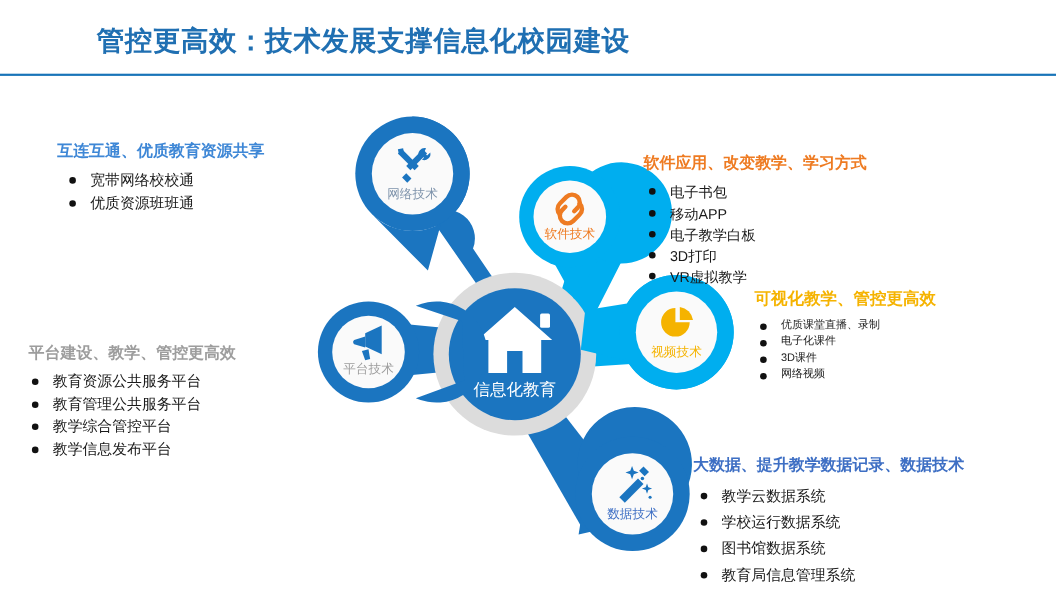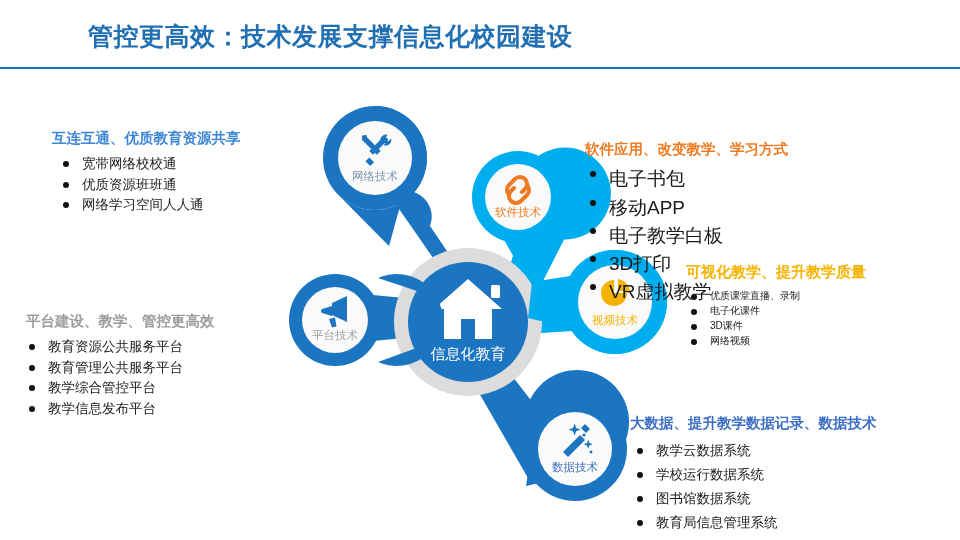--- a/index.html
+++ b/index.html
@@ -73,21 +73,21 @@
   #block-connect    { left: 52px;  top: 130px; }
   #block-connect .block-heading { color: #3E87D6; }
   #block-connect .bullets li { padding-left: 30px; }
   #block-connect .bullets li::before { left: 11px; }
 
   #block-platform   { left: 26px;  top: 313px; }
   #block-platform .block-heading { color: #9D9D9D; text-align: center; }
 
   #block-software   { left: 585px; top: 141px; }
   #block-software .block-heading { color: #EE7B22; }
-  #block-software .bullets li { padding-left: 24px; font-size: 19px; line-height: 1.48; }
+  #block-software .bullets li { padding-left: 24px; font-size: 13px; line-height: 1.48; }
   #block-software .bullets li::before { left: 5px; top: 6px; }
 
   #block-visual     { left: 686px; top: 263px; }
   #block-visual .block-heading { color: #F5B300; font-size: 15px; }
   #block-visual .bullets li { padding-left: 24px; font-size: 10px; line-height: 1.5; }
   #block-visual .bullets li::before { left: 5px; top: 6px; }
 
   #block-bigdata    { left: 630px; top: 415px; }
   #block-bigdata .block-heading { color: #3E6FC4; }
   #block-bigdata .bullets li { padding-left: 26px; font-size: 13.5px; line-height: 1.78; }
@@ -214,21 +214,20 @@
       <text class="node-label" x="65" y="243" text-anchor="middle" fill="#9D9D9D">平台技术</text>
     </g>
   </svg>
 </div>
 
 <div class="block" id="block-connect">
   <div class="block-heading">互连互通、优质教育资源共享</div>
   <ul class="bullets">
     <li>宽带网络校校通</li>
     <li>优质资源班班通</li>
-    <li>网络学习空间人人通</li>
   </ul>
 </div>
 
 <div class="block" id="block-platform">
   <div class="block-heading">平台建设、教学、管控更高效</div>
   <ul class="bullets">
     <li>教育资源公共服务平台</li>
     <li>教育管理公共服务平台</li>
     <li>教学综合管控平台</li>
     <li>教学信息发布平台</li>
@@ -240,21 +239,21 @@
   <ul class="bullets">
     <li>电子书包</li>
     <li>移动APP</li>
     <li>电子教学白板</li>
     <li>3D打印</li>
     <li>VR虚拟教学</li>
   </ul>
 </div>
 
 <div class="block" id="block-visual">
-  <div class="block-heading">可视化教学、提升教学质量</div>
+  <div class="block-heading">可视化教学、管控更高效</div>
   <ul class="bullets">
     <li>优质课堂直播、录制</li>
     <li>电子化课件</li>
     <li>3D课件</li>
     <li>网络视频</li>
   </ul>
 </div>
 
 <div class="block" id="block-bigdata">
   <div class="block-heading">大数据、提升教学数据记录、数据技术</div>

